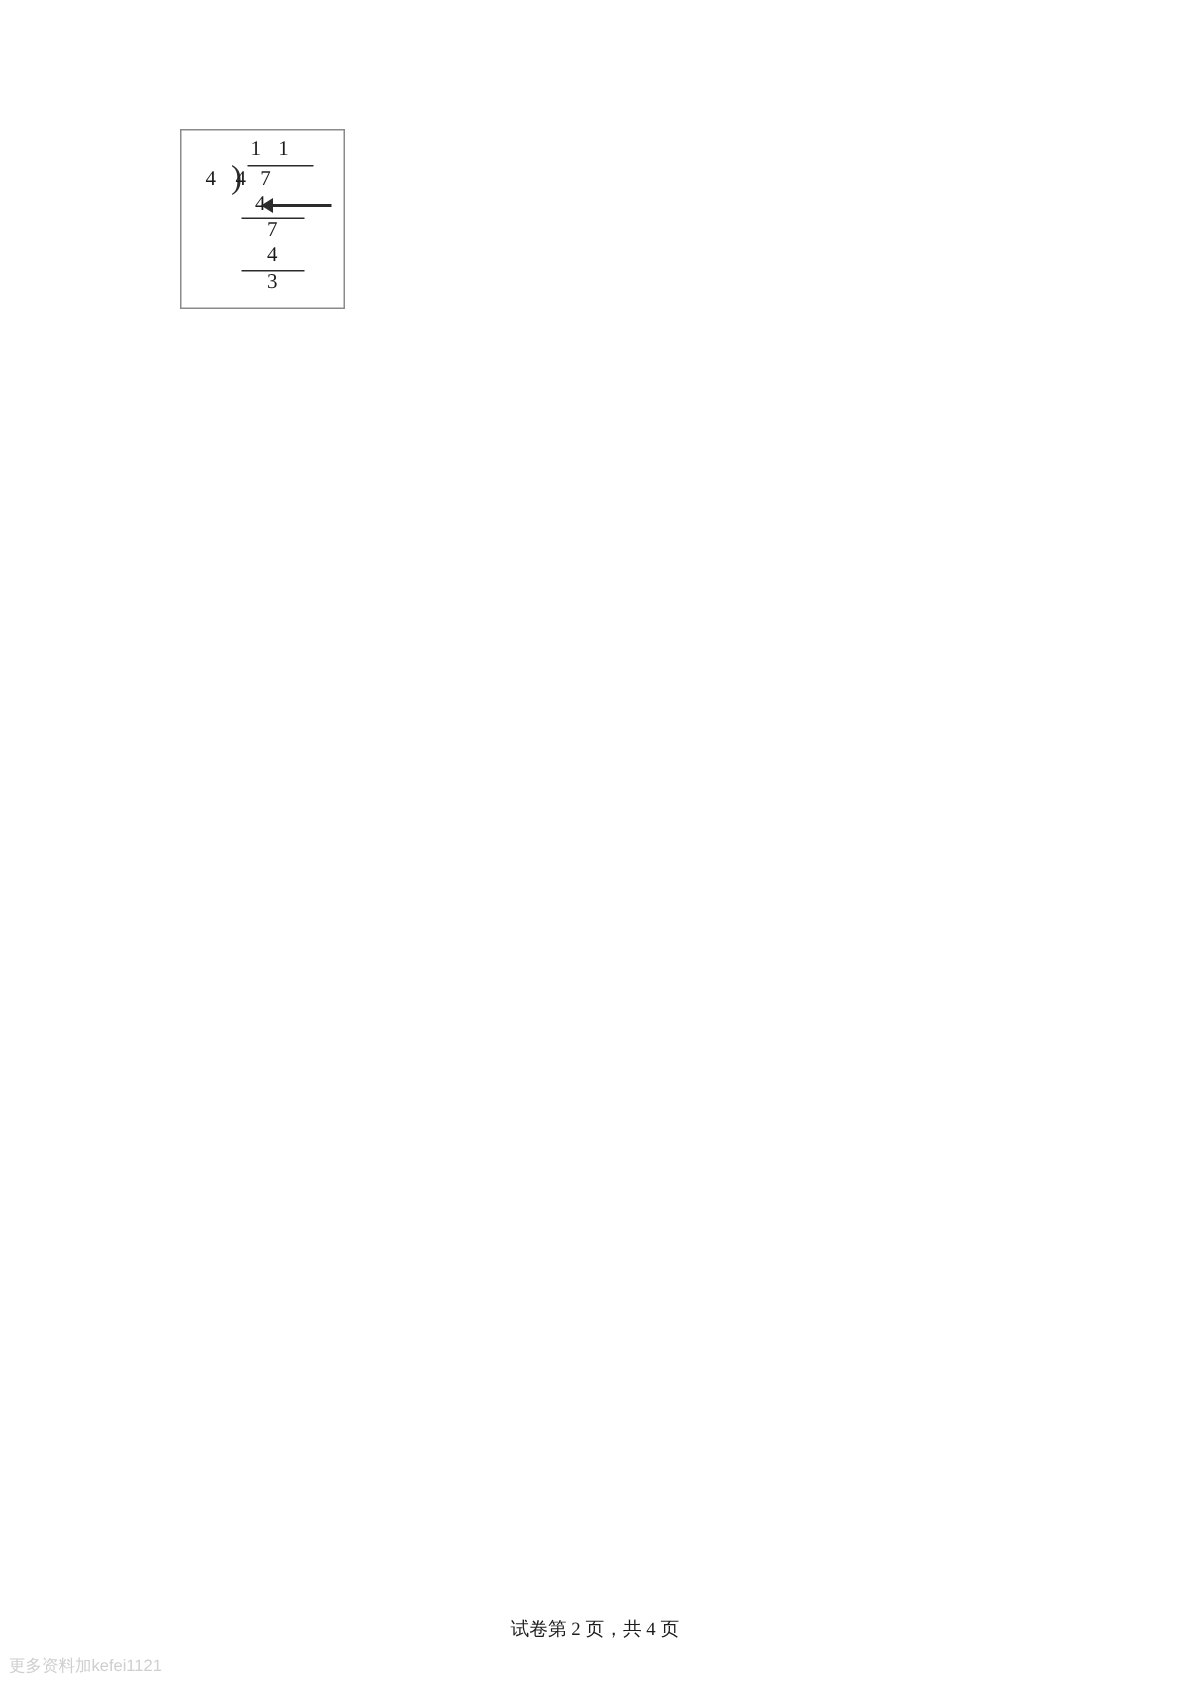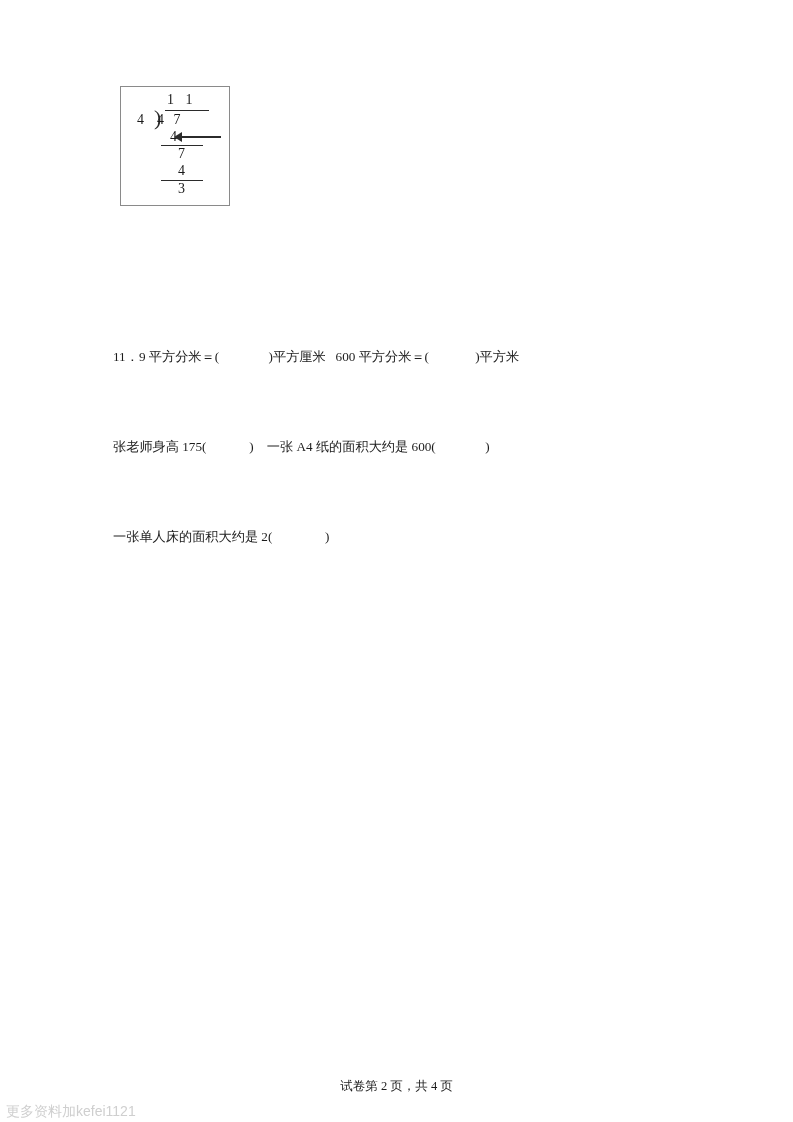--- a/index.html
+++ b/index.html
@@ -134,21 +134,21 @@
     position: absolute;
     left: 0; top: 1078px;
     width: 793px;
     text-align: center;
     font-size: 12.5px;
     color: #1c1c1c;
   }
   .watermark {
     position: absolute;
     left: 6px; top: 1103px;
-    font-size: 14px;
+    font-size: 11px;
     color: #cfcfcf;
     font-family: "Liberation Sans", sans-serif;
   }
 </style>
 </head>
 <body>
 
 <div class="page">
 
   <div class="content">
@@ -167,25 +167,20 @@
       <span class="ld-bar3"></span>
       <span class="ld-rem2">3</span>
     </div>
 
     <div style="margin-top:16px;">
 
       <div class="q q-block">
       </div>
 
 
-      <div class="q q-block">
-        <div>11．9 平方分米＝(               )平方厘米   600 平方分米＝(              )平方米</div>
-        <div>张老师身高 175(             )    一张 A4 纸的面积大约是 600(               )</div>
-        <div>一张单人床的面积大约是 2(                )</div>
-      </div>
 
 
       <div class="q q-block">
         
         
       </div>
 
     </div>
 
   </div>

